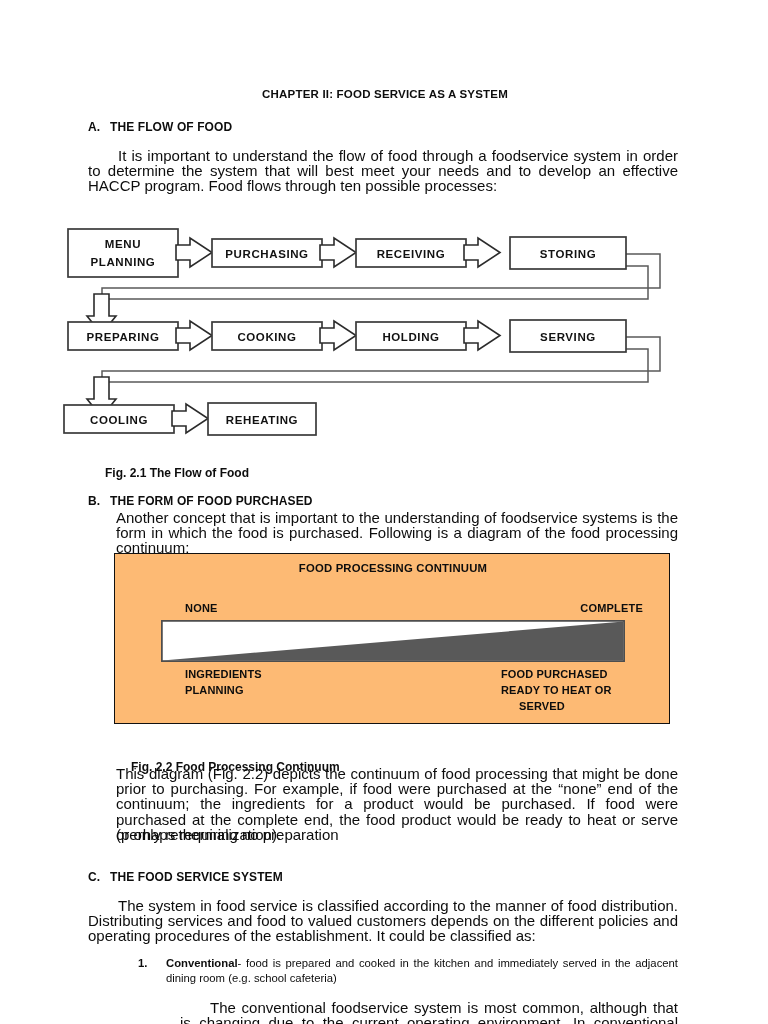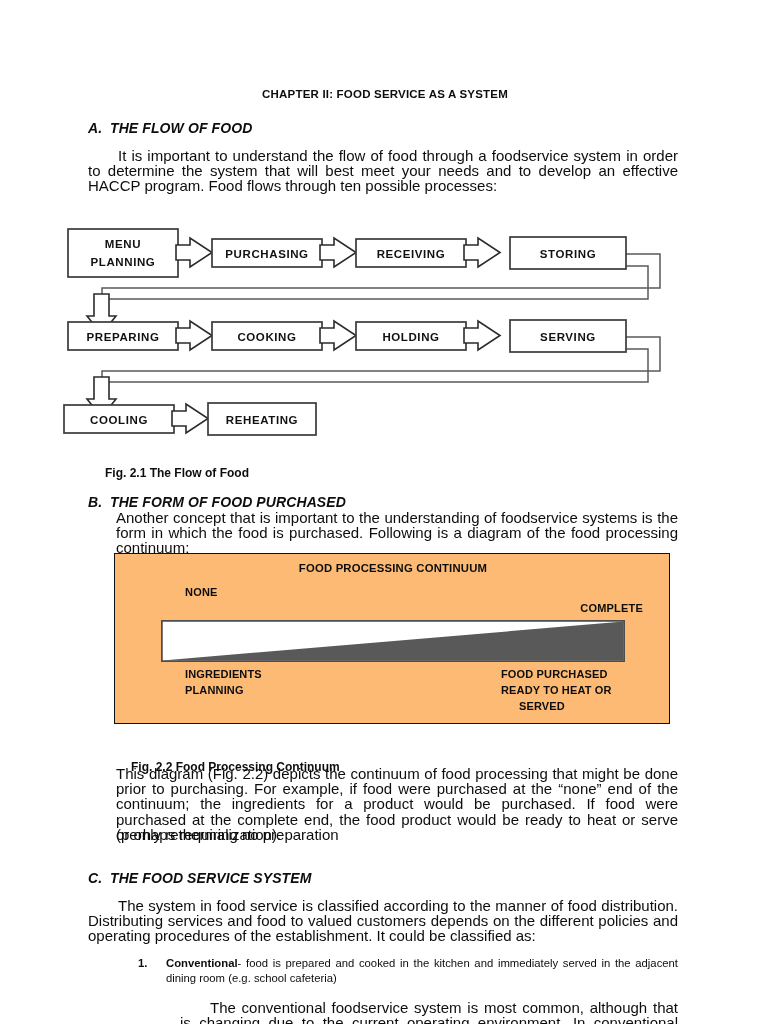--- a/index.html
+++ b/index.html
@@ -27,25 +27,24 @@
     left: 0; top: 88px;
     width: 698px;
     text-align: center;
     font-size: 11.5px;
     font-weight: bold;
     letter-spacing: 0.2px;
     margin-left: 36px;
   }
   .sec-head {
     position: absolute;
-    font-size: 14px;
+    font-size: 12px;
     font-weight: bold;
     letter-spacing: 0.1px;
     white-space: nowrap;
-    font-style: italic;
   }
   .sec-head .ltr { display: inline-block; width: 22px; }
 
   .para {
     position: absolute;
     font-size: 15px;
     line-height: 15.2px;
     text-align: justify;
     text-justify: inter-word;
   }
@@ -98,21 +97,21 @@
     font-weight: bold;
     letter-spacing: 0.2px;
   }
   .cont-end-label {
     position: absolute;
     font-size: 11px;
     font-weight: bold;
     letter-spacing: 0.2px;
     white-space: nowrap;
   }
-  #cont-none  { left: 70px;  top: 32px; }
+  #cont-none  { left: 70px;  top: 48px; }
   #cont-complete { right: 26px; top: 48px; }
   .cont-bottom-label {
     position: absolute;
     font-size: 11px;
     font-weight: bold;
     line-height: 16px;
     letter-spacing: 0.15px;
     white-space: nowrap;
   }
   #cont-left-label  { left: 70px;  top: 112px; }

